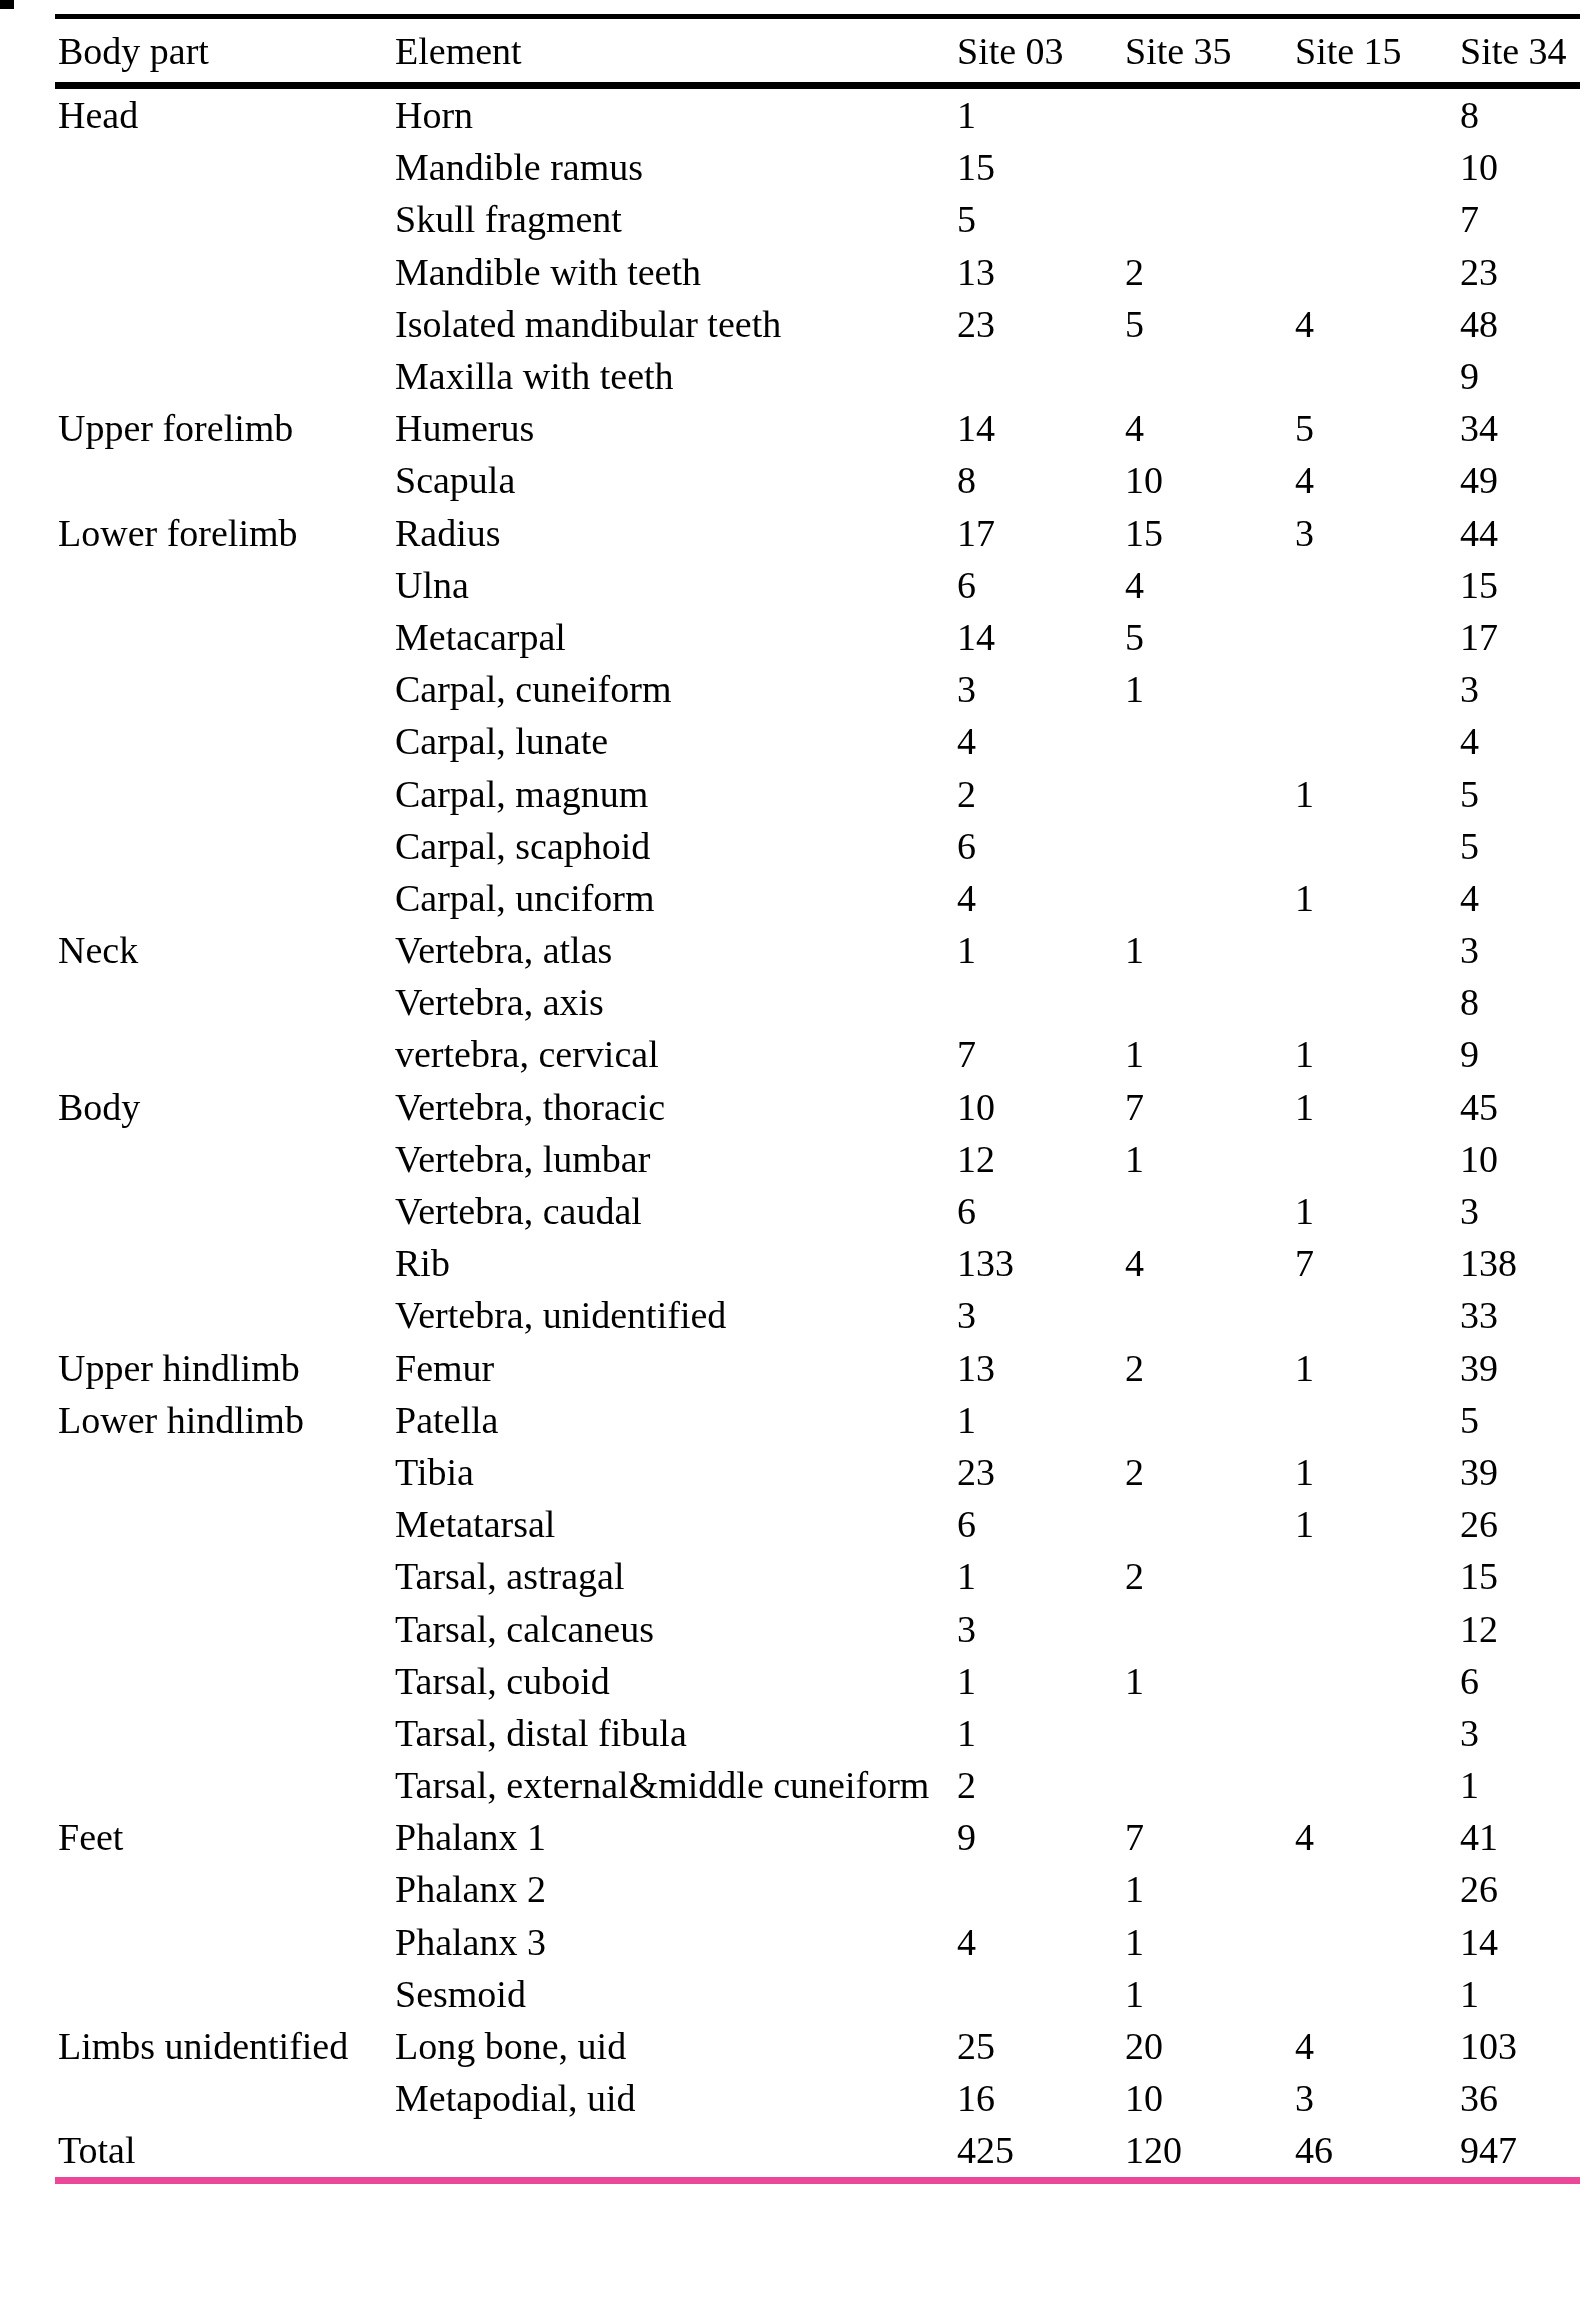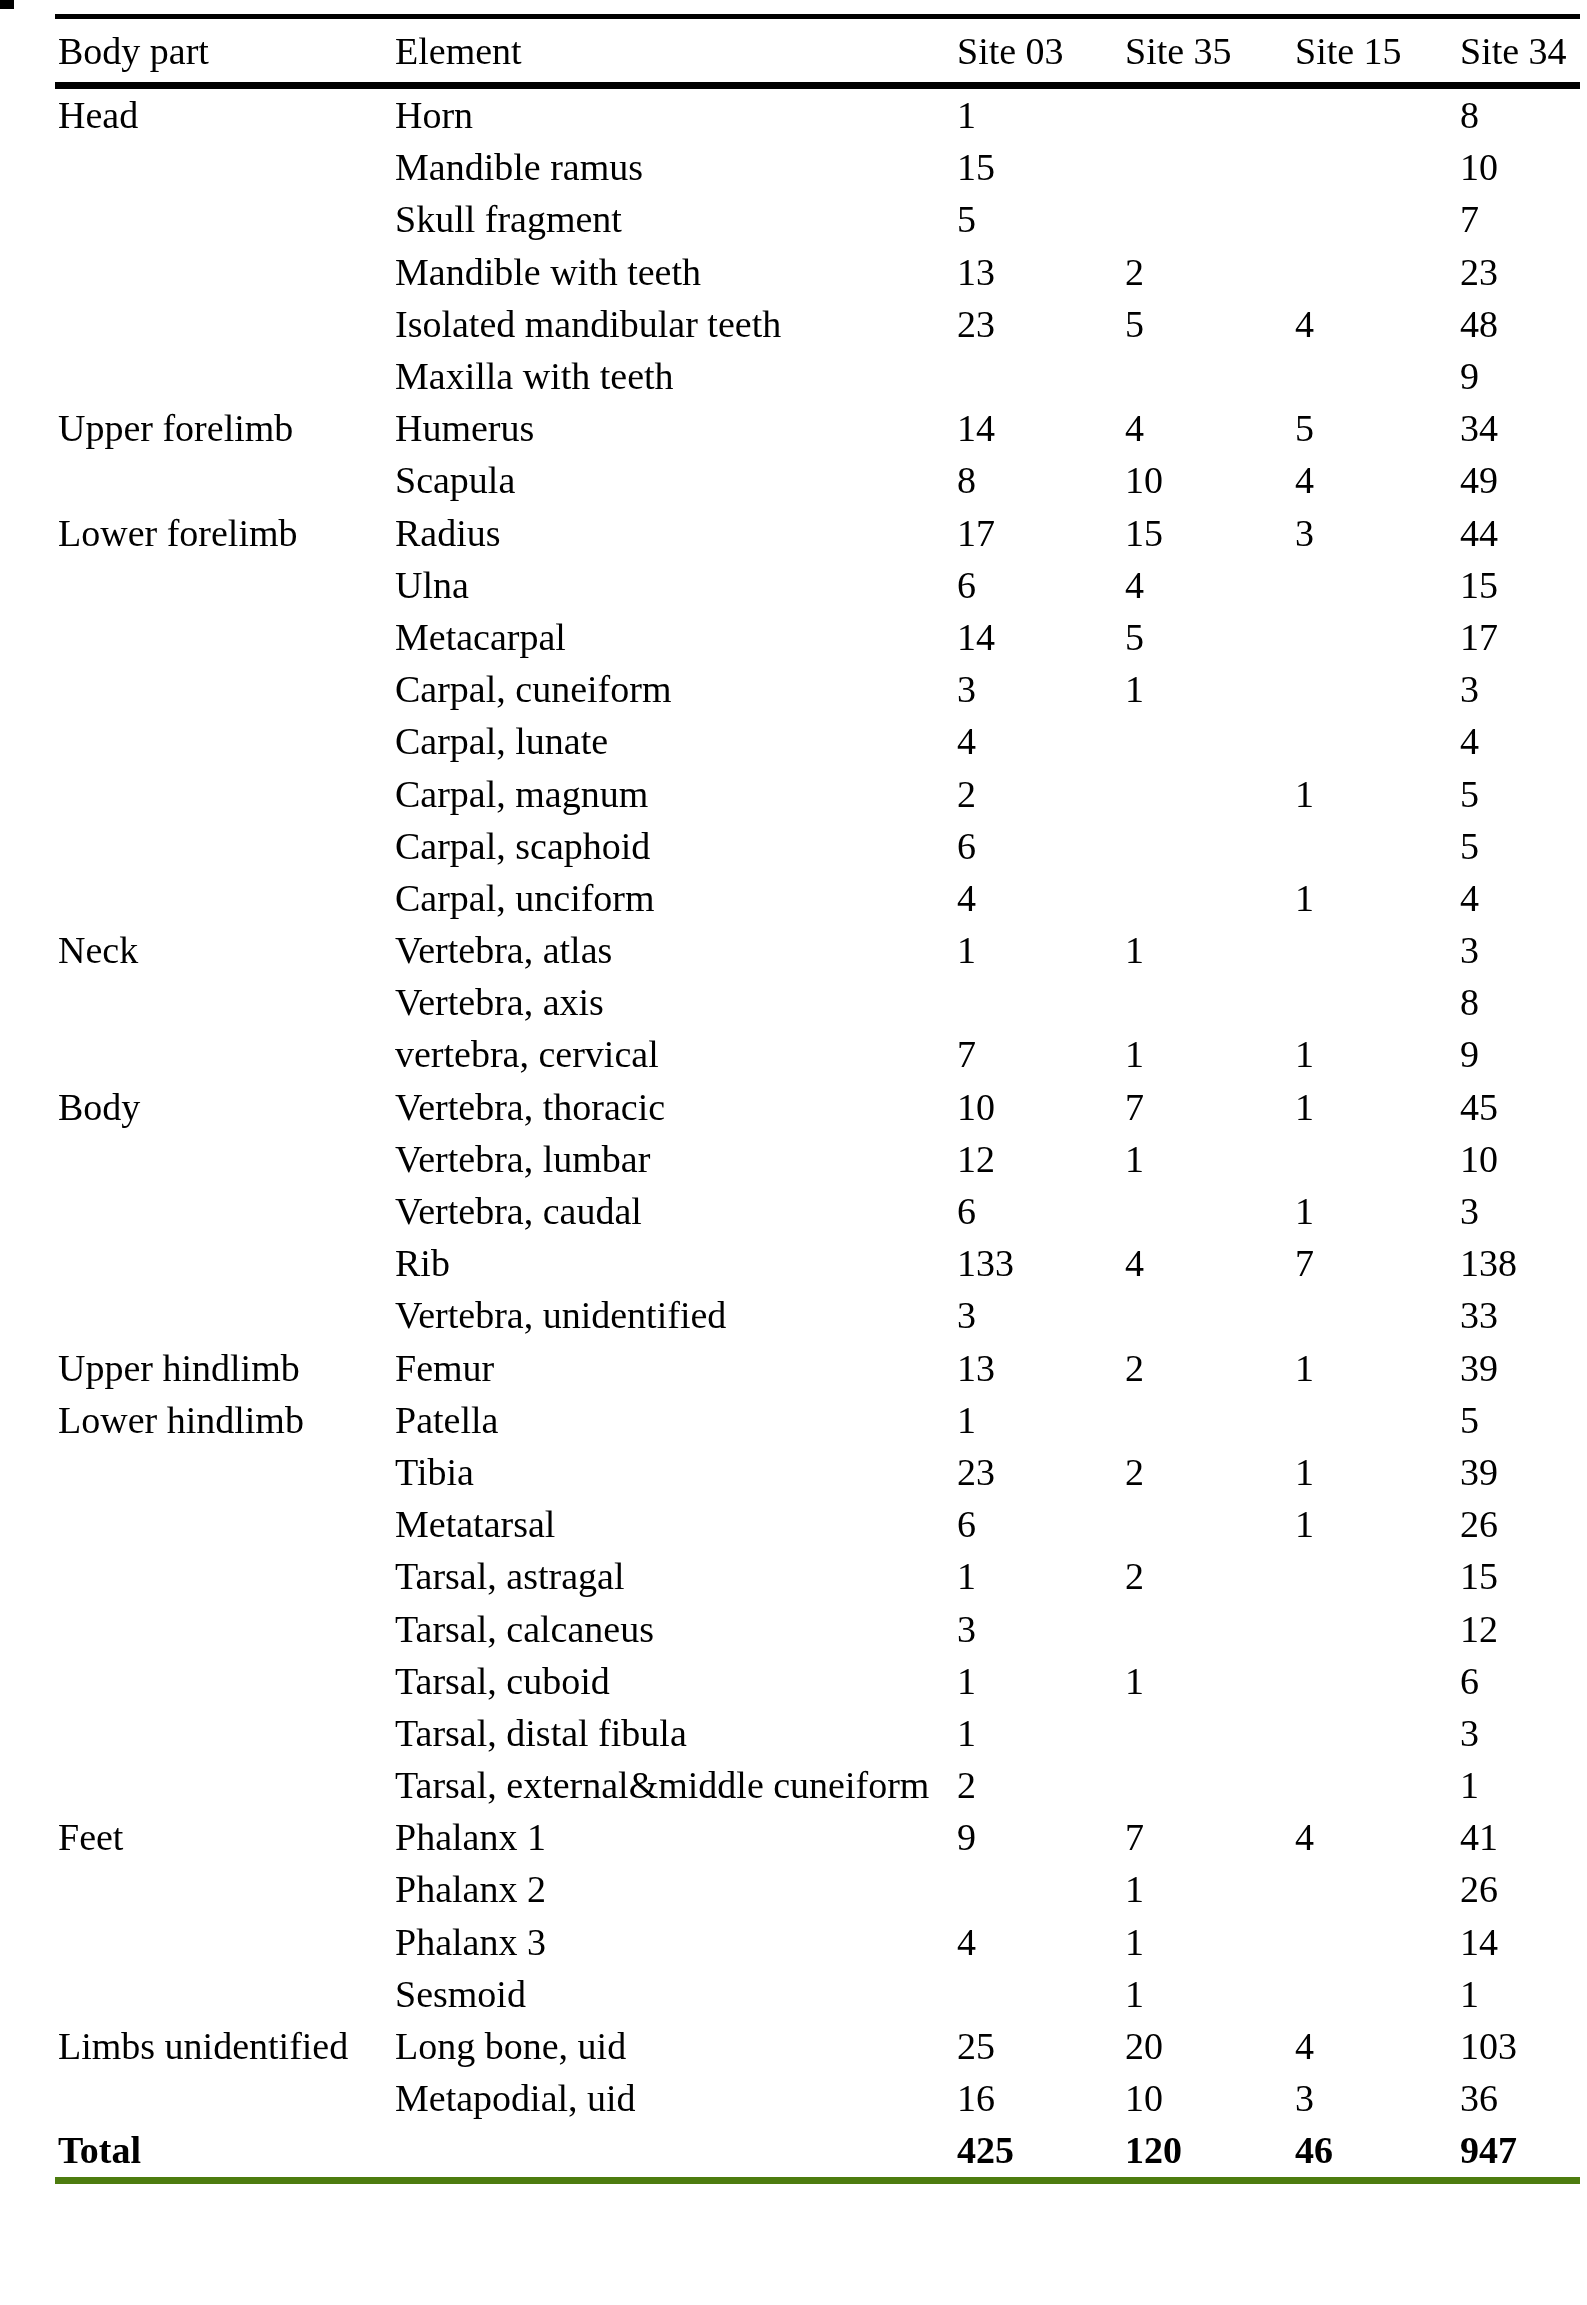--- a/index.html
+++ b/index.html
@@ -19,21 +19,21 @@
     position: absolute;
     top: 14px;
     left: 55px;
     width: 1525px;
   }
   table.bone-table {
     border-collapse: collapse;
     table-layout: fixed;
     width: 1525px;
     border-top: 5px solid #000;
-    border-bottom: 7px solid #4d7c0f;
+    border-bottom: 7px solid #ec4899;
     font-size: 38px;
   }
   col.c1 { width: 340px; }
   col.c2 { width: 562px; }
   col.c3 { width: 168px; }
   col.c4 { width: 170px; }
   col.c5 { width: 165px; }
   col.c6 { width: 120px; }
   thead tr {
     border-bottom: 7px solid #000;
@@ -48,21 +48,21 @@
   }
   tbody td {
     height: 52.2px;
     vertical-align: middle;
     padding: 0;
     white-space: nowrap;
     font-size: 38px;
     text-align: left;
   }
   th.c-bodypart, td.c-bodypart { padding-left: 3px; }
-  tr.total-row td { font-weight: bold; }
+  tr.total-row td { font-weight: normal; }
   .scan-artifact {
     position: absolute;
     top: 0;
     left: 0;
     width: 14px;
     height: 9px;
     background: #000;
   }
 </style>
 </head>

